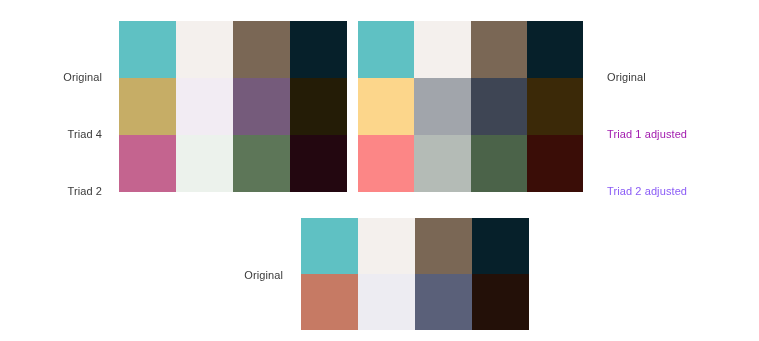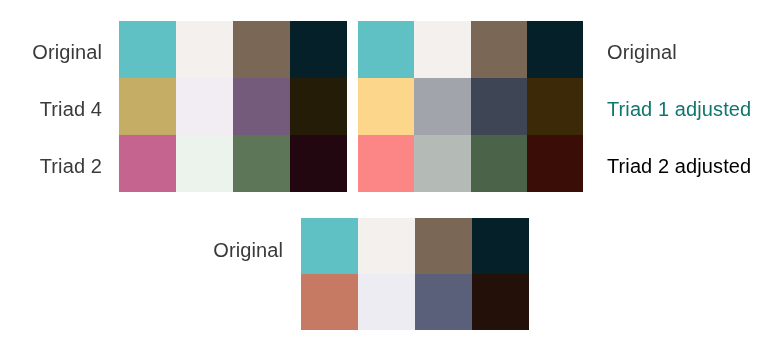--- a/index.html
+++ b/index.html
@@ -29,25 +29,26 @@
   }
   .swatch {
     width: 100%;
     height: 100%;
     display: block;
   }
 
   
   .label {
     position: absolute;
-    font-size: 20px;
+    font-size: 11px;
     line-height: 1;
     color: #3a3a3a;
     white-space: nowrap;
     letter-spacing: 0.1px;
+    margin-top: 30px;
   }
   .label.right-align {
     text-align: right;
   }
   .label.left-align {
     text-align: left;
   }
 
   
   #grid-triad-original {
@@ -151,22 +152,22 @@
     <div class="swatch" style="background-color: rgb(59, 41, 8);"></div>
 
     <div class="swatch" style="background-color: rgb(252, 134, 134);"></div>
     <div class="swatch" style="background-color: rgb(180, 187, 182);"></div>
     <div class="swatch" style="background-color: rgb(75, 99, 73);"></div>
     <div class="swatch" style="background-color: rgb(58, 13, 7);"></div>
   </div>
 
   <div id="labels-right">
     <div class="label left-align" style="top: 21px; color: rgb(58, 58, 58);">Original</div>
-    <div class="label left-align" style="top: 78px; color: #0f766e;">Triad 1 adjusted</div>
-    <div class="label left-align" style="top: 135px; color: #000000;">Triad 2 adjusted</div>
+    <div class="label left-align" style="top: 78px; color: #a21caf;">Triad 1 adjusted</div>
+    <div class="label left-align" style="top: 135px; color: #8b5cf6;">Triad 2 adjusted</div>
   </div>
 
   <div id="labels-bottom">
     <div class="label right-align" style="top: 22px; color: rgb(58, 58, 58);">Original</div>
   </div>
 
   <div class="grid" id="grid-complimentary">
     <div class="swatch" style="background-color: rgb(95, 193, 195);"></div>
     <div class="swatch" style="background-color: rgb(244, 240, 237);"></div>
     <div class="swatch" style="background-color: rgb(122, 103, 85);"></div>

